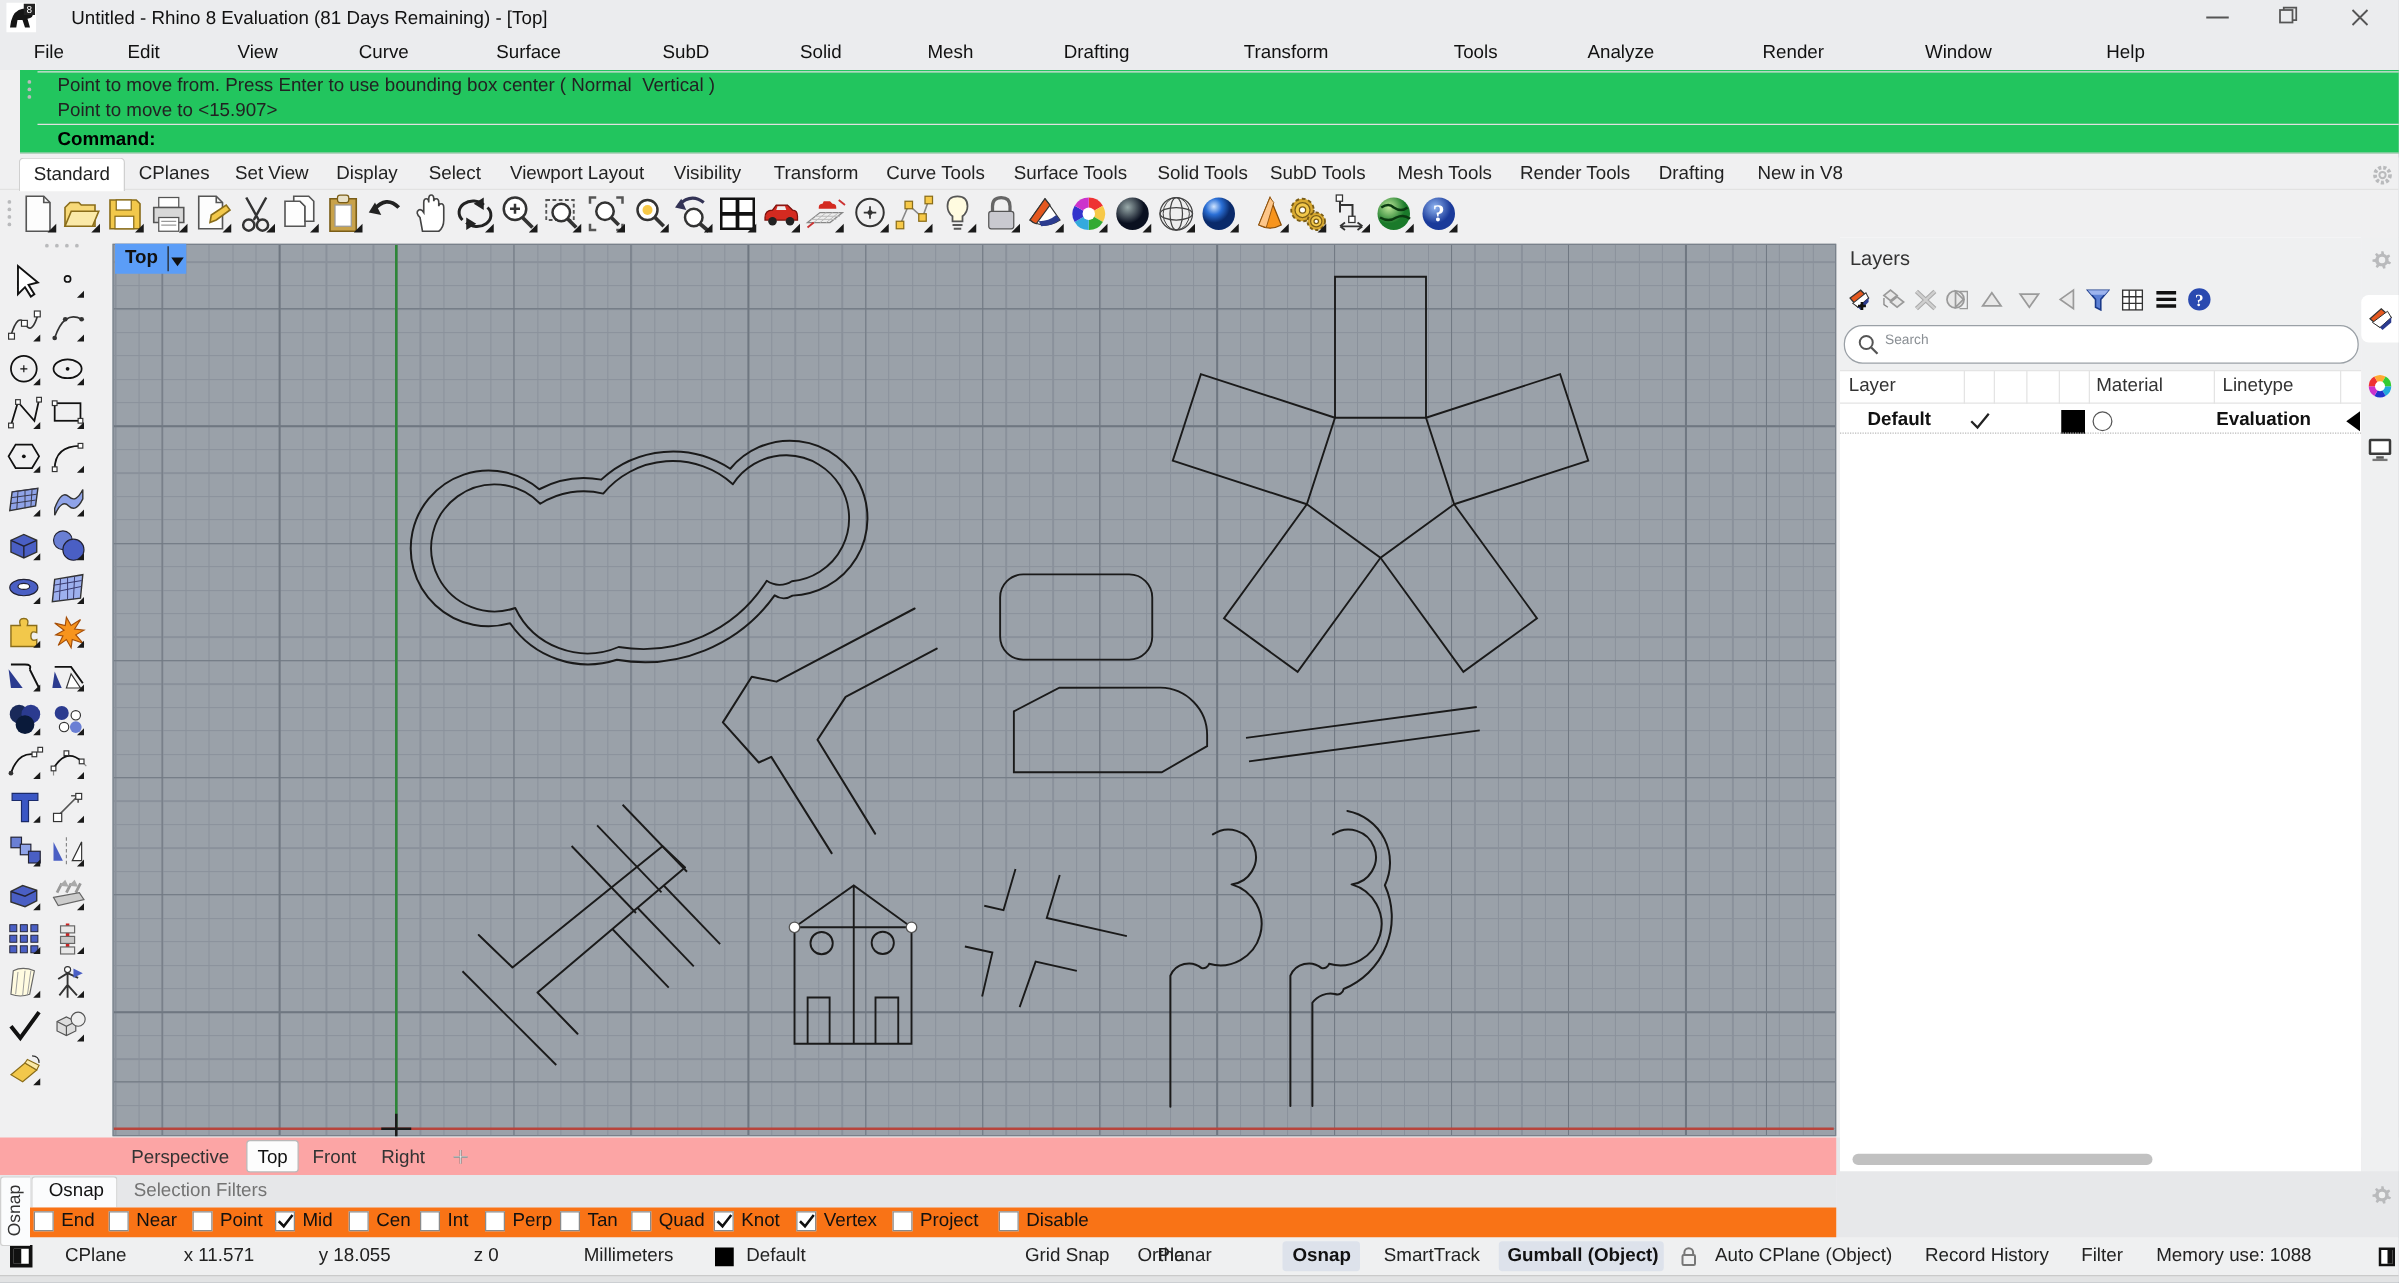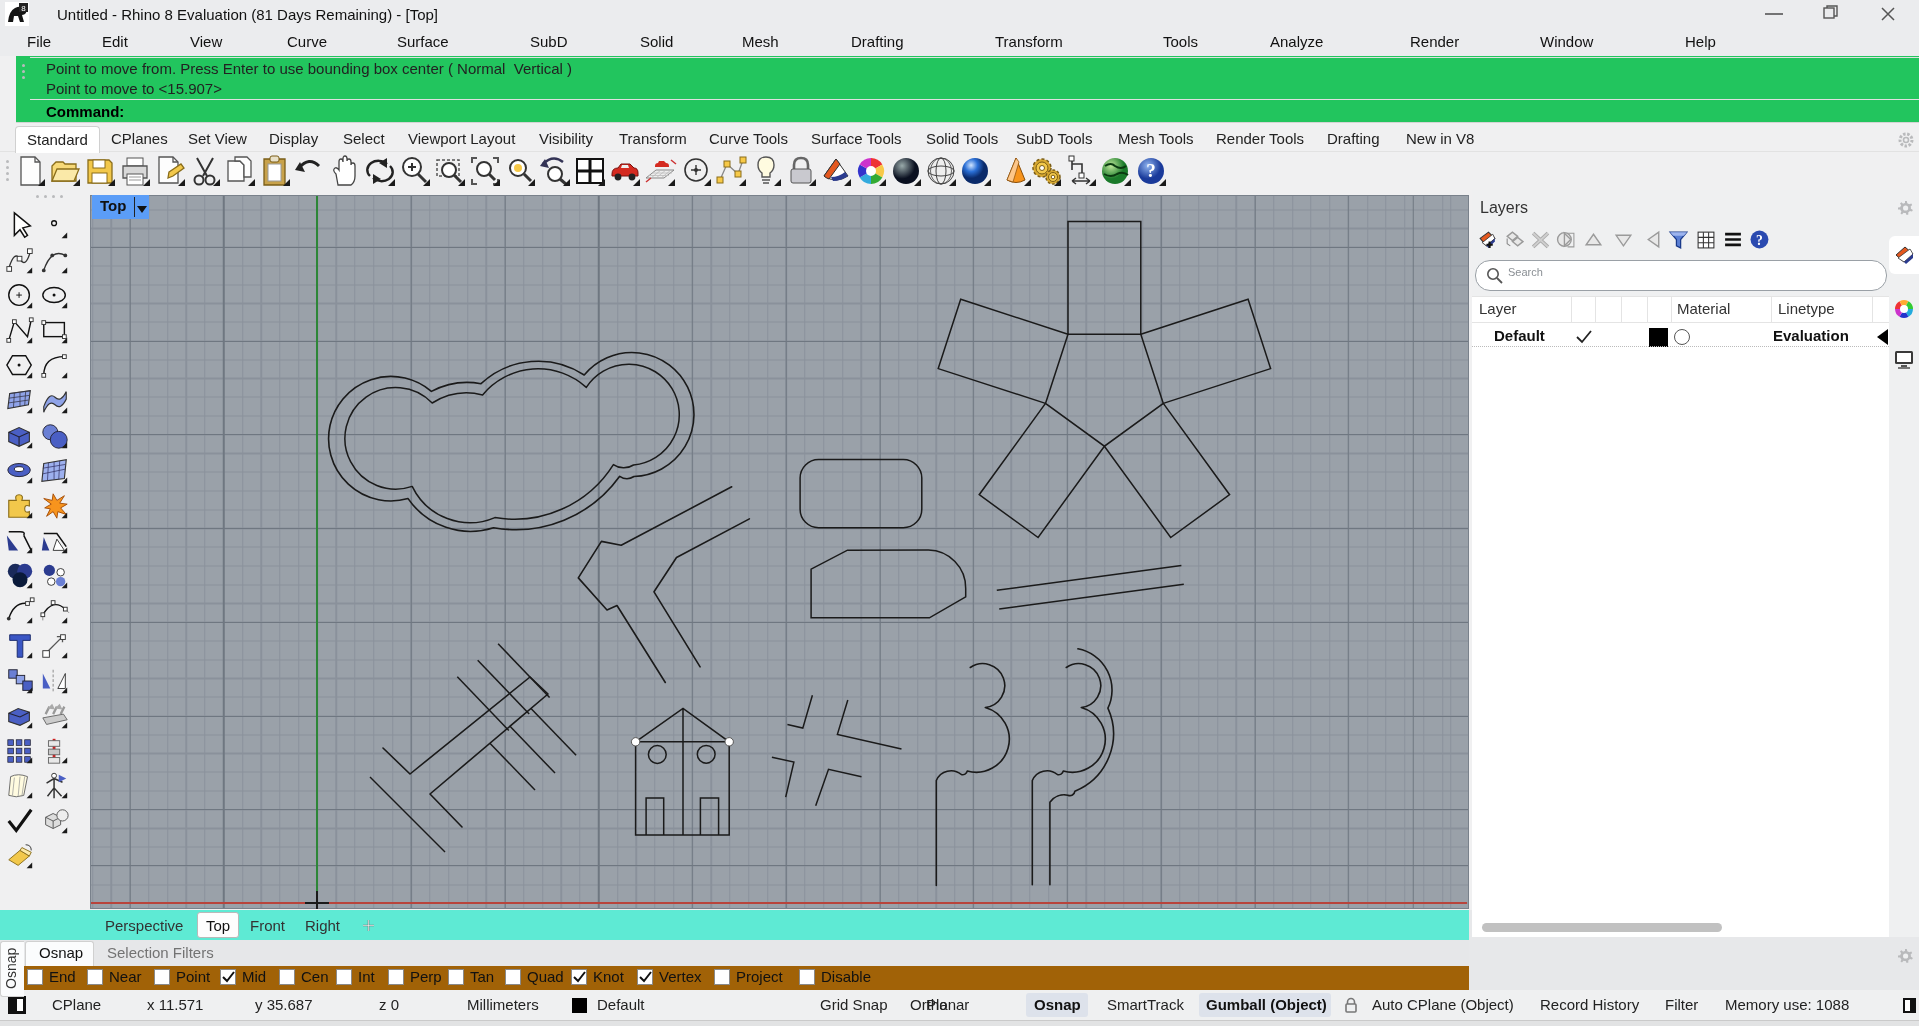--- a/index.html
+++ b/index.html
@@ -27,24 +27,24 @@
 repeating-linear-gradient(180deg, #6f7781 0, #6f7781 1px, transparent 1px, transparent 93.75px),
 repeating-linear-gradient(90deg, #8a919b 0, #8a919b 1px, transparent 1px, transparent 18.75px),
 repeating-linear-gradient(180deg, #8a919b 0, #8a919b 1px, transparent 1px, transparent 18.75px);
 background-position:-55.25px 0,0 -43px,-17.75px 0,0 -5.5px}
 #toplabel{left:92px;top:195px;width:57px;height:24px;background:#5b9df7;color:#132;font-weight:bold;font-size:16px}
 #toplabel .txt{position:absolute;left:8px;top:2px;color:#111;font-size:15px}
 #toplabel .sep{position:absolute;left:42px;top:2px;width:1px;height:20px;background:#222}
 #layers{left:1472px;top:190px;width:417px;height:747px;background:#fff;z-index:2}
 #layershead{position:absolute;left:0;top:0;width:417px;height:36px;background:#eff0f1}
 #rightstrip{left:1889px;top:190px;width:30px;height:747px;background:#eff0f1;z-index:2}
-#vptabs{left:0;top:910px;width:1469px;height:30px;background:#5eead4}
+#vptabs{left:0;top:910px;width:1469px;height:30px;background:#fca5a5}
 #vptabs span{position:absolute;top:7px;color:#333}
 #osnaprow{left:0;top:940px;width:1469px;height:26px;background:#e6e7e9}
-#checkrow{left:0;top:966px;width:1469px;height:24px;background:#a16207}
+#checkrow{left:0;top:966px;width:1469px;height:24px;background:#f97316}
 .cb{position:absolute;top:3px;width:16px;height:16px;background:#fff;border:1px solid #8a8a8a}
 .cbl{position:absolute;top:2px;color:#111}
 #statusbar{left:0;top:990px;width:1919px;height:30px;background:#eff0f1}
 #statusbar span{position:absolute;top:6px;color:#222}
 #bottomstrip{left:0;top:1020px;width:1919px;height:6px;background:#e2e3e4;border-top:1px solid #cacaca}
 .grip{position:absolute;width:4px;display:flex;flex-direction:column;gap:3px;align-items:center}
 .grip i{width:3px;height:3px;border-radius:50%;background:#b9babc}
 </style></head><body>
 <div id="titlebar" class="abs">
     <svg width="24" height="24" viewBox="0 0 24 24" style="position:absolute;left:5px;top:2px">
@@ -779,21 +779,21 @@
     <div class="cb" style="left:714px"></div>
     <div class="cbl" style="left:736px">Project</div>
     <div class="cb" style="left:799px"></div>
     <div class="cbl" style="left:821px">Disable</div>
   </div>
 <div id="statusbar" class="abs">
     <div style="position:absolute;left:8px;top:6px;width:18px;height:18px;border:3px solid #111;background:#fff"></div>
     <div style="position:absolute;left:11px;top:9px;width:6px;height:12px;background:#111"></div>
     <span style="left:52px">CPlane</span>
     <span style="left:147px">x 11.571</span>
-    <span style="left:255px">y 35.687</span>
+    <span style="left:255px">y 18.055</span>
     <span style="left:379px">z 0</span>
     <span style="left:467px">Millimeters</span>
     <span style="left:597px">Default</span>
     <span style="left:820px">Grid Snap</span>
     <span style="left:910px">Ortho</span>
     <span style="left:926px">Planar</span>
     <span style="left:1107px">SmartTrack</span>
     <span style="left:1372px">Auto CPlane (Object)</span>
     <span style="left:1540px">Record History</span>
     <span style="left:1665px">Filter</span>

